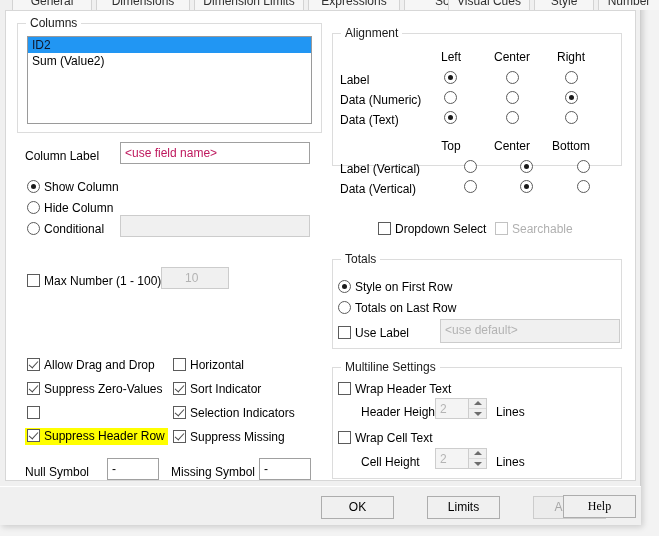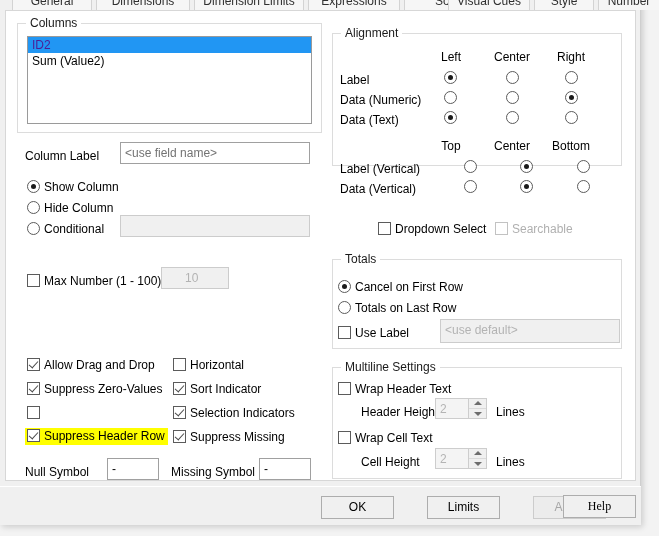--- a/index.html
+++ b/index.html
@@ -94,36 +94,36 @@
   }
   .listitem {
     height: 16px;
     line-height: 16px;
     padding-left: 4px;
     font-size: 12px;
     white-space: nowrap;
   }
   .listitem.sel {
     background: #2196f3;
-    color: #4c1d95;
+    color: #0f172a;
   }
   
   .textbox {
     position: absolute;
     background: #ffffff;
     border: 1px solid #a0a0a0;
     box-sizing: border-box;
     font-size: 12px;
     line-height: 20px;
     padding-left: 4px;
     color: #000000;
     white-space: nowrap;
     overflow: hidden;
   }
-  .textbox.ph { color: #737373; }
+  .textbox.ph { color: #be185d; }
   .textbox.disabled {
     background: #f0f0f0;
     border-color: #cccccc;
     color: #b3b3b3;
   }
   
   .ctl {
     position: absolute;
     white-space: nowrap;
     font-size: 12px;
@@ -371,21 +371,21 @@
         <span class="box"></span><span class="lbl">Dropdown Select</span>
       </div>
       <div class="ctl dim" style="left:489px; top:211px;">
         <span class="box"></span><span class="lbl">Searchable</span>
       </div>
 
       <div class="group" style="left:326px; top:248px; width:290px; height:90px;">
         <div class="glabel">Totals</div>
       </div>
       <div class="ctl" style="left:332px; top:269px;">
-        <span class="radio on"></span><span class="lbl">Cancel on First Row</span>
+        <span class="radio on"></span><span class="lbl">Style on First Row</span>
       </div>
       <div class="ctl" style="left:332px; top:290px;">
         <span class="radio"></span><span class="lbl">Totals on Last Row</span>
       </div>
       <div class="ctl" style="left:332px; top:315px;">
         <span class="box"></span><span class="lbl">Use Label</span>
       </div>
       <div class="textbox disabled" style="left:434px; top:308px; width:180px; height:24px;">&lt;use default&gt;</div>
 
       <div class="group" style="left:326px; top:356px; width:290px; height:112px;">

